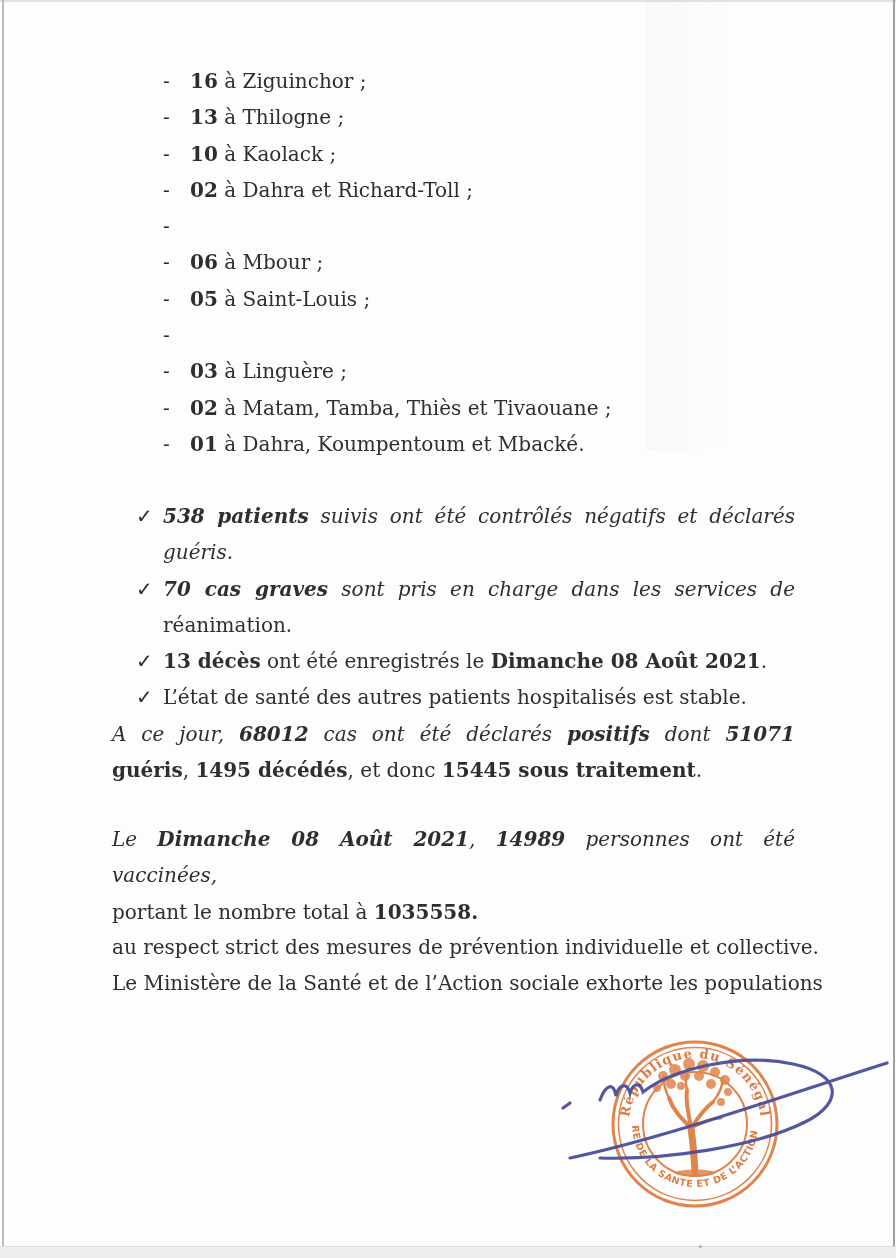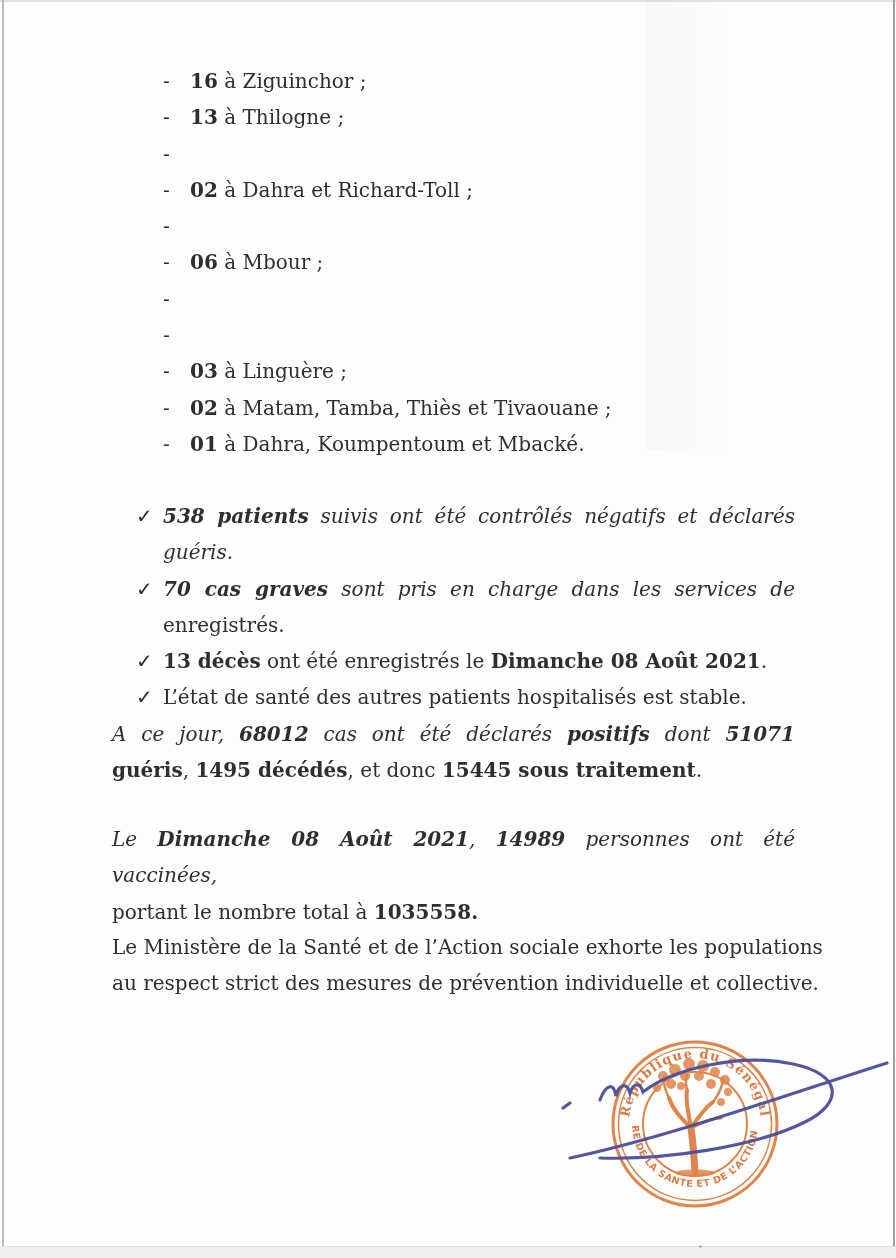--- a/index.html
+++ b/index.html
@@ -54,34 +54,36 @@
     <div class="li">
         <span class="bullet">-</span>
         <span class="line"><span class="b">16</span><span> à Ziguinchor ;</span></span>
       </div>
     <div class="li">
         <span class="bullet">-</span>
         <span class="line"><span class="b">13</span><span> à Thilogne ;</span></span>
       </div>
     <div class="li">
         <span class="bullet">-</span>
+        <span class="line"><span class="b">10</span><span> à Kaolack ;</span></span>
       </div>
     <div class="li">
         <span class="bullet">-</span>
         <span class="line"><span class="b">02</span><span> à Dahra et Richard-Toll ;</span></span>
       </div>
     <div class="li">
         <span class="bullet">-</span>
       </div>
     <div class="li">
         <span class="bullet">-</span>
         <span class="line"><span class="b">06</span><span> à Mbour ;</span></span>
       </div>
     <div class="li">
         <span class="bullet">-</span>
+        <span class="line"><span class="b">05</span><span> à Saint-Louis ;</span></span>
       </div>
     <div class="li">
         <span class="bullet">-</span>
       </div>
     <div class="li">
         <span class="bullet">-</span>
         <span class="line"><span class="b">03</span><span> à Linguère ;</span></span>
       </div>
     <div class="li">
         <span class="bullet">-</span>
@@ -97,21 +99,21 @@
     <div class="li">
       <span class="bullet">✓</span>
       <div class="check-content">
         <div class="jline"><span class="b">538 patients</span><span> suivis ont été contrôlés négatifs et déclarés guéris.</span></div>
       </div>
     </div>
     <div class="li">
       <span class="bullet">✓</span>
       <div class="check-content">
         <div class="jline"><span class="b">70 cas graves</span><span> sont pris en charge dans les services de</span></div>
-        <div class="line">enregistrés.</div>
+        <div class="line">réanimation.</div>
       </div>
     </div>
     <div class="li">
       <span class="bullet">✓</span>
       <div class="check-content">
         <div class="line"><span class="b">13 décès</span><span> ont été enregistrés le </span><span class="b">Dimanche 08 Août 2021</span><span>.</span></div>
       </div>
     </div>
     <div class="li">
       <span class="bullet">✓</span>
@@ -125,22 +127,22 @@
     <div class="jline"><span>A ce jour, </span><span class="b">68012</span><span> cas ont été déclarés </span><span class="b">positifs</span><span> dont </span><span class="b">51071</span></div>
     <div class="line"><span class="b">guéris</span><span>, </span><span class="b">1495 décédés</span><span>, et donc </span><span class="b">15445 sous traitement</span><span>.</span></div>
   </div>
 
   <div class="abs para-vaccine">
     <div class="jline"><span>Le </span><span class="b">Dimanche 08 Août 2021</span><span>, </span><span class="b">14989</span><span> personnes ont été vaccinées,</span></div>
     <div class="line"><span>portant le nombre total à </span><span class="b">1035558.</span></div>
   </div>
 
   <div class="abs para-ministry">
+    <div class="line">au respect strict des mesures de prévention individuelle et collective.</div>
     <div class="line">Le Ministère de la Santé et de l’Action sociale exhorte les populations</div>
-    <div class="line">au respect strict des mesures de prévention individuelle et collective.</div>
   </div>
 
   <div class="stamp-wrap">
     <svg width="220" height="220" viewBox="0 0 220 220">
       <defs>
         <path id="arcTop" d="M 110,110 m -66,0 a 66,66 0 1 1 132,0" fill="none"></path>
         <path id="arcBot" d="M 110,110 m -63,0 a 63,63 0 1 0 126,0" fill="none"></path>
       </defs>
       <circle cx="110" cy="110" r="82" fill="none" stroke="#dd7a3c" stroke-width="3"></circle>
       <circle cx="110" cy="110" r="76.5" fill="none" stroke="#dd7a3c" stroke-width="1.6"></circle>

